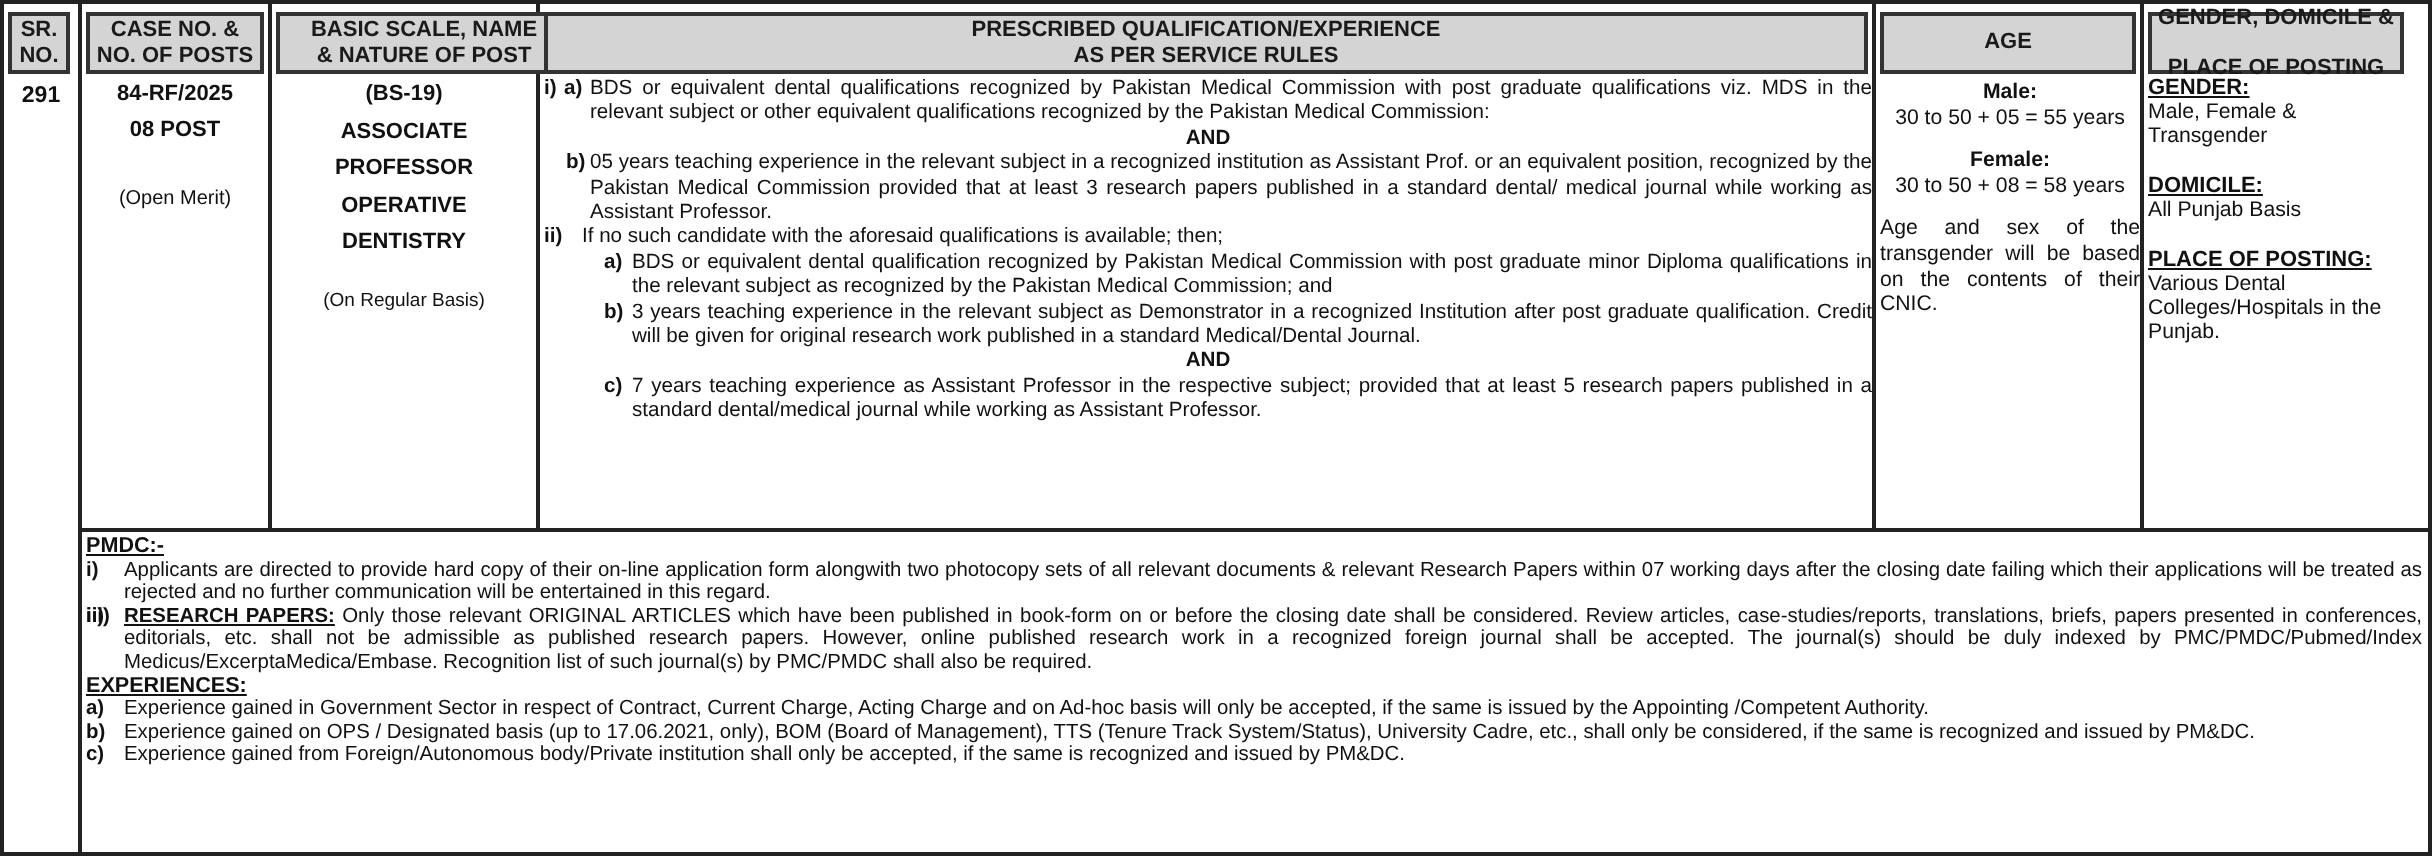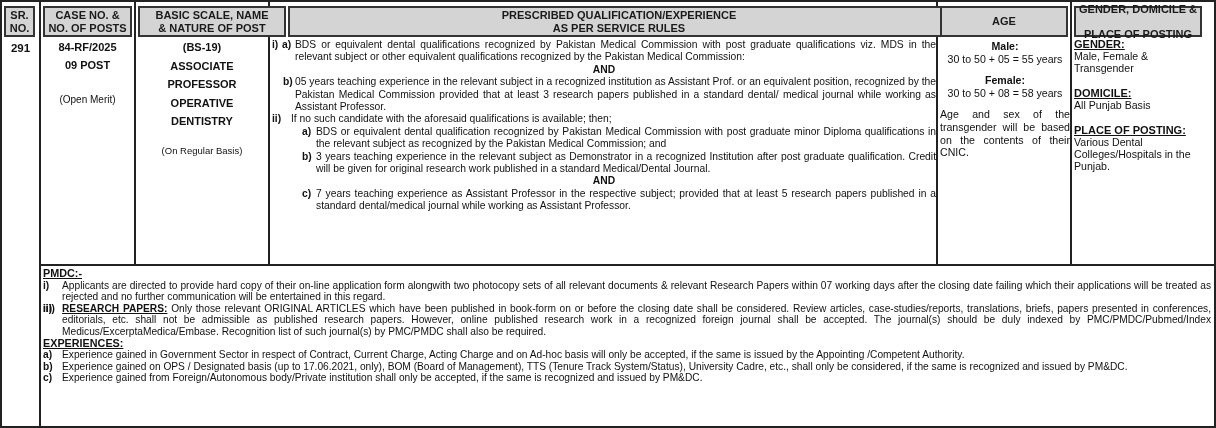--- a/index.html
+++ b/index.html
@@ -51,37 +51,37 @@
   <span>NO.</span>
 </div>
 <div class="hdr" style="left:43px;width:89px;">
   <span>CASE NO. &amp;</span>
   <span>NO. OF POSTS</span>
 </div>
 <div class="hdr" style="left:138px;width:148px;">
   <span>BASIC SCALE, NAME</span>
   <span>&amp; NATURE OF POST</span>
 </div>
-<div class="hdr" style="left:288px;width:662px;justify-content:center;">
+<div class="hdr" style="left:272px;width:662px;justify-content:center;">
   <span>PRESCRIBED QUALIFICATION/EXPERIENCE</span>
   <span>AS PER SERVICE RULES</span>
 </div>
 <div class="hdr" style="left:940px;width:128px;">
   <span>AGE</span>
 </div>
 <div class="hdr" style="left:1074px;width:128px;gap:12px;">
   <span>GENDER, DOMICILE &amp;</span>
   <span>PLACE OF POSTING</span>
 </div>
 
 <div class="cell-text bold center" style="left:4px;top:42px;width:33px;font-size:11.5px;">291</div>
 
 <div class="cell-text center" style="left:43px;top:40px;width:89px;">
   <div class="bold" style="font-size:11px;line-height:14px;">84-RF/2025</div>
-  <div class="bold" style="font-size:11px;line-height:14px;margin-top:4px;">09 POST</div>
+  <div class="bold" style="font-size:11px;line-height:14px;margin-top:4px;">08 POST</div>
   <div style="font-size:10px;margin-top:22px;">(Open Merit)</div>
 </div>
 
 <div class="cell-text center" style="left:138px;top:40px;width:128px;">
   <div class="bold" style="font-size:11px;line-height:14px;">(BS-19)</div>
   <div class="bold" style="font-size:11px;line-height:14px;margin-top:4.5px;">ASSOCIATE</div>
   <div class="bold" style="font-size:11px;line-height:14px;margin-top:4.5px;">PROFESSOR</div>
   <div class="bold" style="font-size:11px;line-height:14px;margin-top:4.5px;">OPERATIVE</div>
   <div class="bold" style="font-size:11px;line-height:14px;margin-top:4.5px;">DENTISTRY</div>
   <div style="font-size:9.5px;margin-top:17px;">(On Regular Basis)</div>

